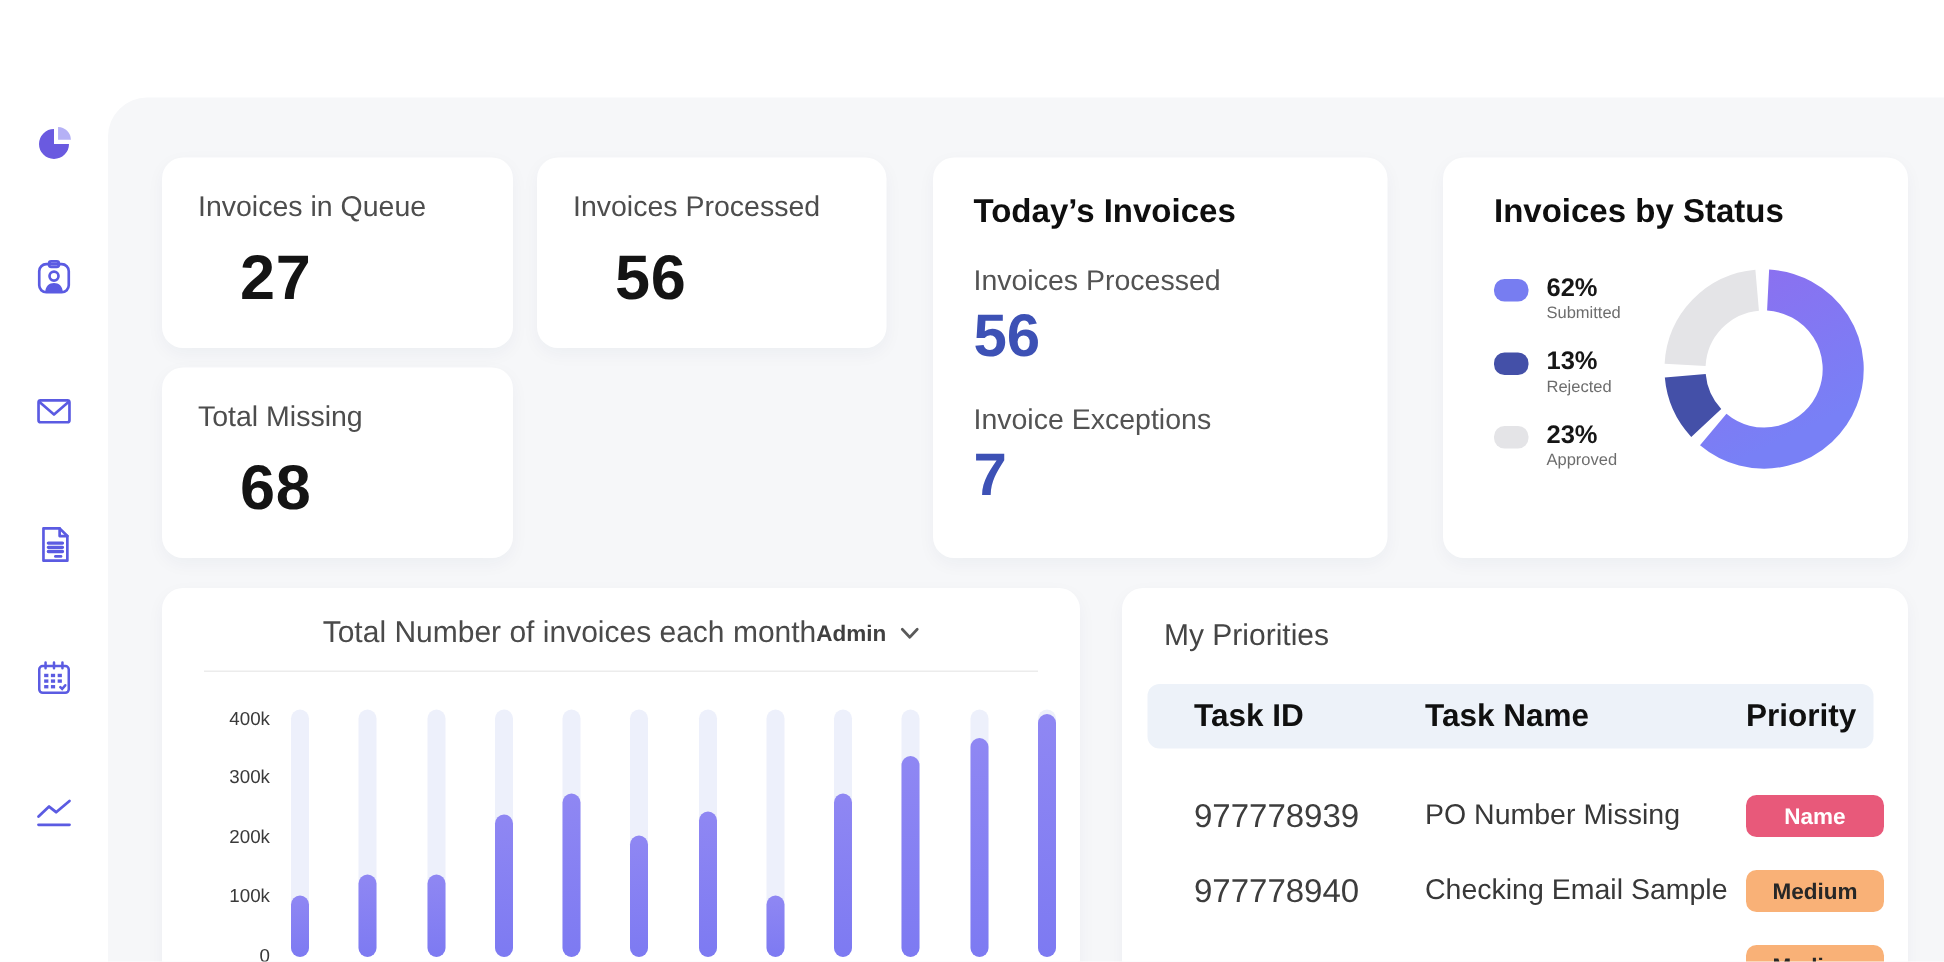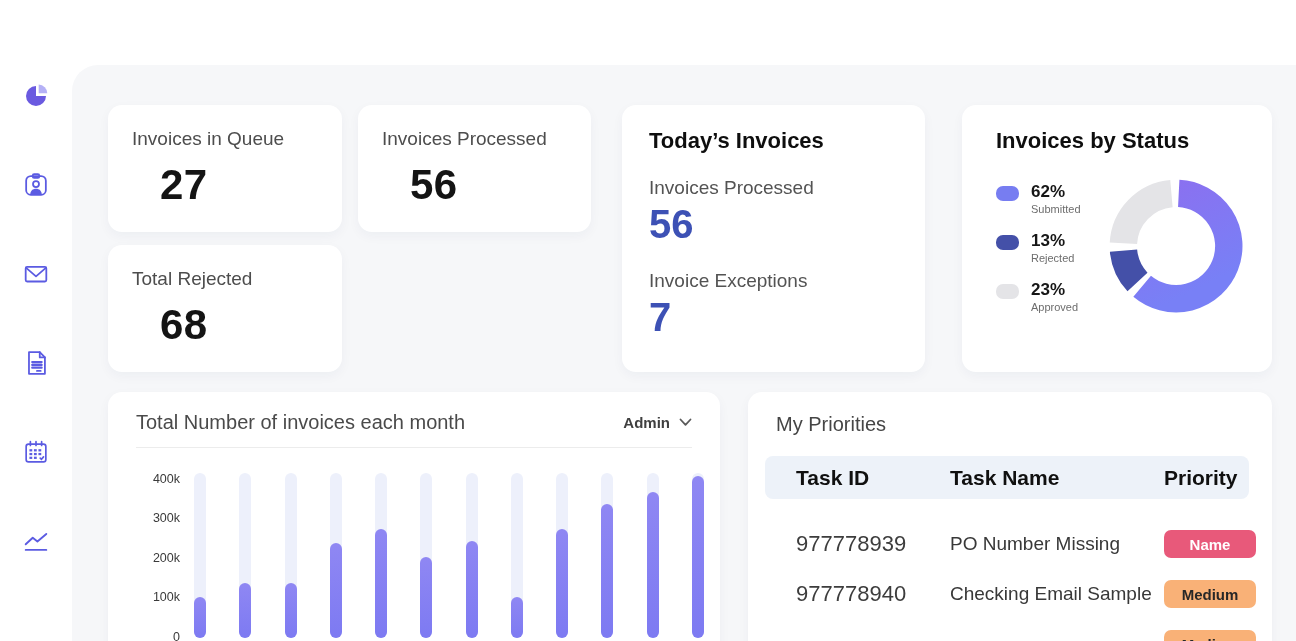--- a/index.html
+++ b/index.html
@@ -45,21 +45,21 @@
   .status-body{display:flex;margin-top:28px;}
   .legend{width:104px;}
   .legend-item{display:flex;margin-bottom:16px;}
   .swatch{width:23px;height:15px;border-radius:7px;margin-top:4px;flex:none;}
   .legend-text{margin-left:12px;}
   .legend-pct{font-size:17px;font-weight:bold;color:#161616;}
   .legend-label{font-size:11px;color:#6d6d6d;margin-top:1px;}
   .donut-wrap{margin-left:0;margin-top:-12px;}
   
   .bar-card{width:612px;height:330px;padding:19px 28px 0 28px;}
-  .bar-head{display:flex;justify-content:space-between;align-items:center;}
+  .bar-head{display:flex;justify-content:center;align-items:center;}
   .bar-title{font-size:20px;color:#4a4a4a;}
   .admin-dd{display:flex;align-items:center;cursor:pointer;}
   .admin-label{font-size:15px;font-weight:bold;color:#404040;}
   .admin-dd svg{margin-left:9px;}
   .divider{height:1px;background:#ececec;margin-top:13px;}
   .chart-wrap{position:relative;margin-top:25px;height:200px;}
   .yaxis{position:absolute;left:0;top:0;width:44px;height:165px;}
   .ytick{position:absolute;right:0;font-size:12.5px;color:#3a3a3a;}
   .ytick:nth-child(1){top:-1px;}
   .ytick:nth-child(2){top:38px;}
@@ -152,21 +152,21 @@
     <div class="stats-grid">
       <div class="card stat-card">
         <div class="stat-label">Invoices in Queue</div>
         <div class="stat-value">27</div>
       </div>
       <div class="card stat-card">
         <div class="stat-label">Invoices Processed</div>
         <div class="stat-value">56</div>
       </div>
       <div class="card stat-card">
-        <div class="stat-label">Total Rejected</div>
+        <div class="stat-label">Total Missing</div>
         <div class="stat-value">68</div>
       </div>
     </div>
 
     <div class="card today-card">
       <div class="card-title">Today’s Invoices</div>
       <div class="today-label">Invoices Processed</div>
       <div class="today-value">56</div>
       <div class="today-label">Invoice Exceptions</div>
       <div class="today-value">7</div>

